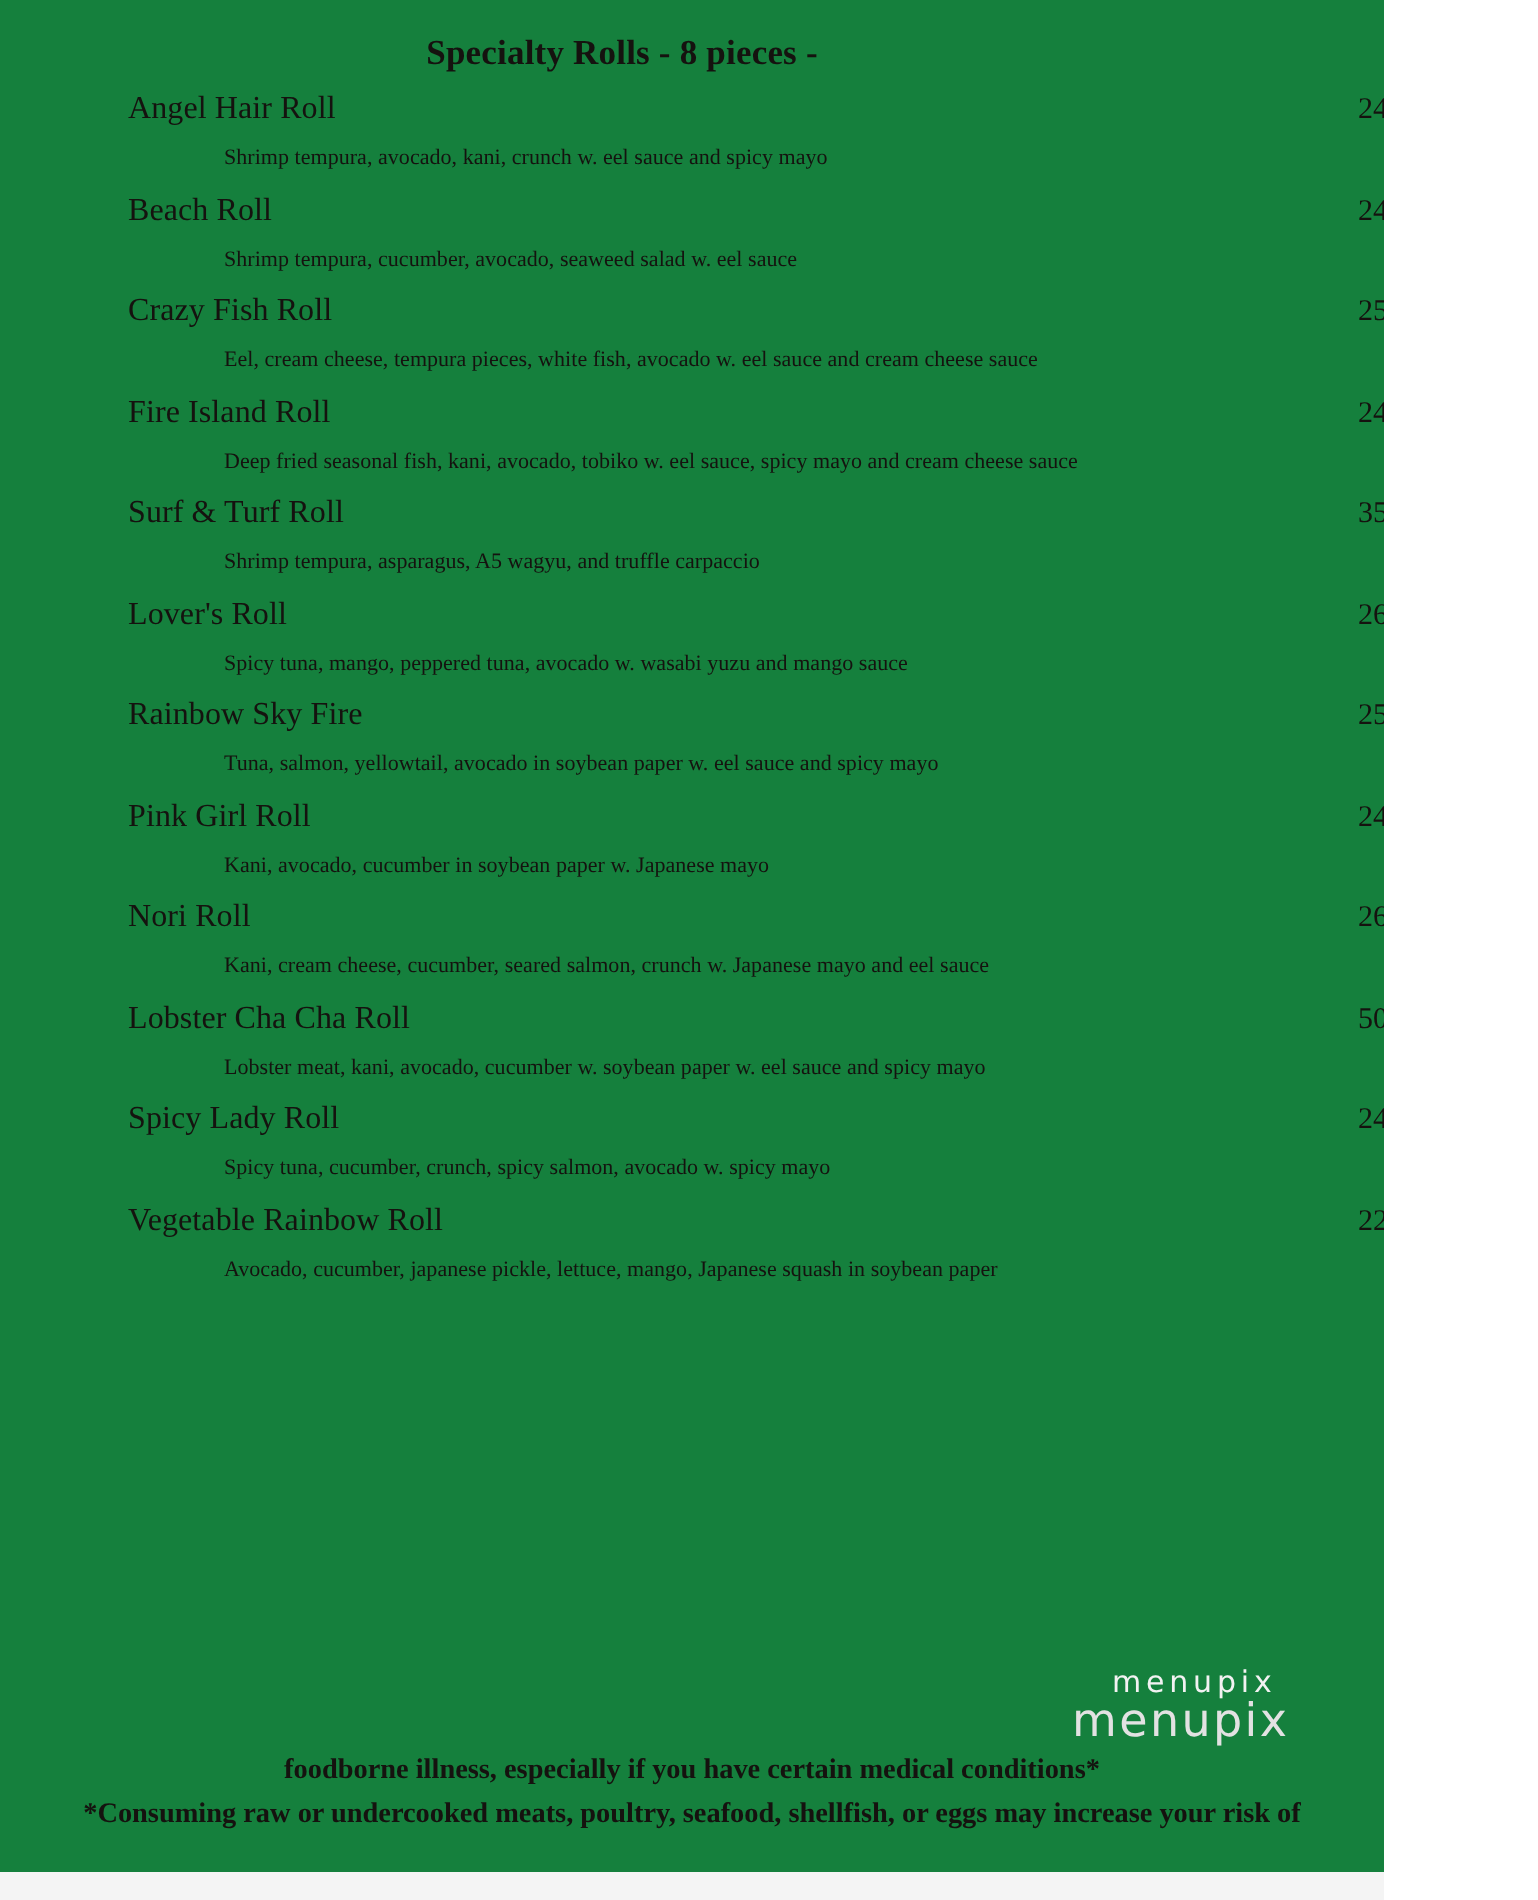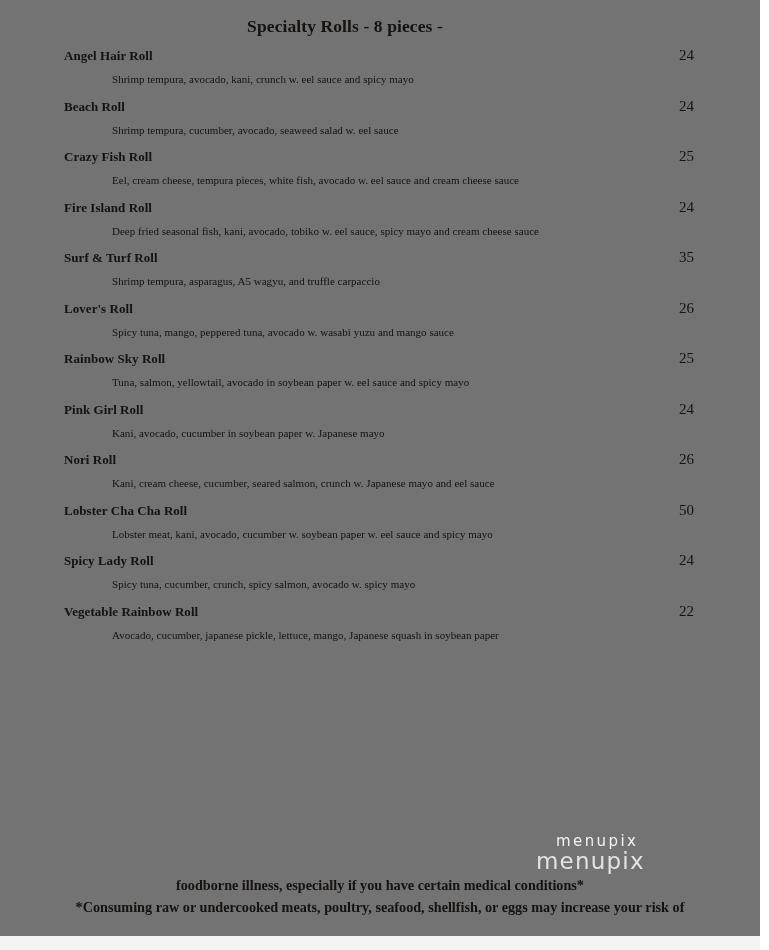--- a/index.html
+++ b/index.html
@@ -2,23 +2,23 @@
 <html><head>
 <meta charset="utf-8">
 <style>
   html, body {
     margin: 0;
     padding: 0;
     background: #ffffff;
   }
   .page {
     position: relative;
-    width: 760px;
+    width: 692px;
     height: 950px;
-    background: #737373;
+    background: #15803d;
     overflow: hidden;
     font-family: "Liberation Serif", "DejaVu Serif", serif;
     color: #15120f;
     box-sizing: border-box;
   }
   .section-title {
     text-align: center;
     font-weight: bold;
     font-size: 17.5px;
     letter-spacing: 0.1px;
@@ -40,22 +40,22 @@
     margin: 0;
     padding: 0;
   }
   .item-head {
     position: relative;
     display: block;
     height: 25px;
     line-height: 25px;
   }
   .item-name {
-    font-weight: bold;
-    font-size: 13px;
+    font-weight: normal;
+    font-size: 16px;
     letter-spacing: 0.05px;
   }
   .item-price {
     position: absolute;
     right: 0;
     top: 0;
     font-size: 15px;
     font-weight: normal;
     line-height: 27px;
     font-variant-numeric: oldstyle-nums;
@@ -137,21 +137,21 @@
       </li>
       <li class="menu-item">
         <div class="item-head"><span class="item-name">Surf &amp; Turf Roll</span><span class="item-price">35</span></div>
         <div class="item-desc">Shrimp tempura, asparagus, A5 wagyu, and truffle carpaccio</div>
       </li>
       <li class="menu-item">
         <div class="item-head"><span class="item-name">Lover's Roll</span><span class="item-price">26</span></div>
         <div class="item-desc">Spicy tuna, mango, peppered tuna, avocado w. wasabi yuzu and mango sauce</div>
       </li>
       <li class="menu-item">
-        <div class="item-head"><span class="item-name">Rainbow Sky Roll</span><span class="item-price">25</span></div>
+        <div class="item-head"><span class="item-name">Rainbow Sky Fire</span><span class="item-price">25</span></div>
         <div class="item-desc">Tuna, salmon, yellowtail, avocado in soybean paper w. eel sauce and spicy mayo</div>
       </li>
       <li class="menu-item">
         <div class="item-head"><span class="item-name">Pink Girl Roll</span><span class="item-price">24</span></div>
         <div class="item-desc">Kani, avocado, cucumber in soybean paper w. Japanese mayo</div>
       </li>
       <li class="menu-item">
         <div class="item-head"><span class="item-name">Nori Roll</span><span class="item-price">26</span></div>
         <div class="item-desc">Kani, cream cheese, cucumber, seared salmon, crunch w. Japanese mayo and eel sauce</div>
       </li>

